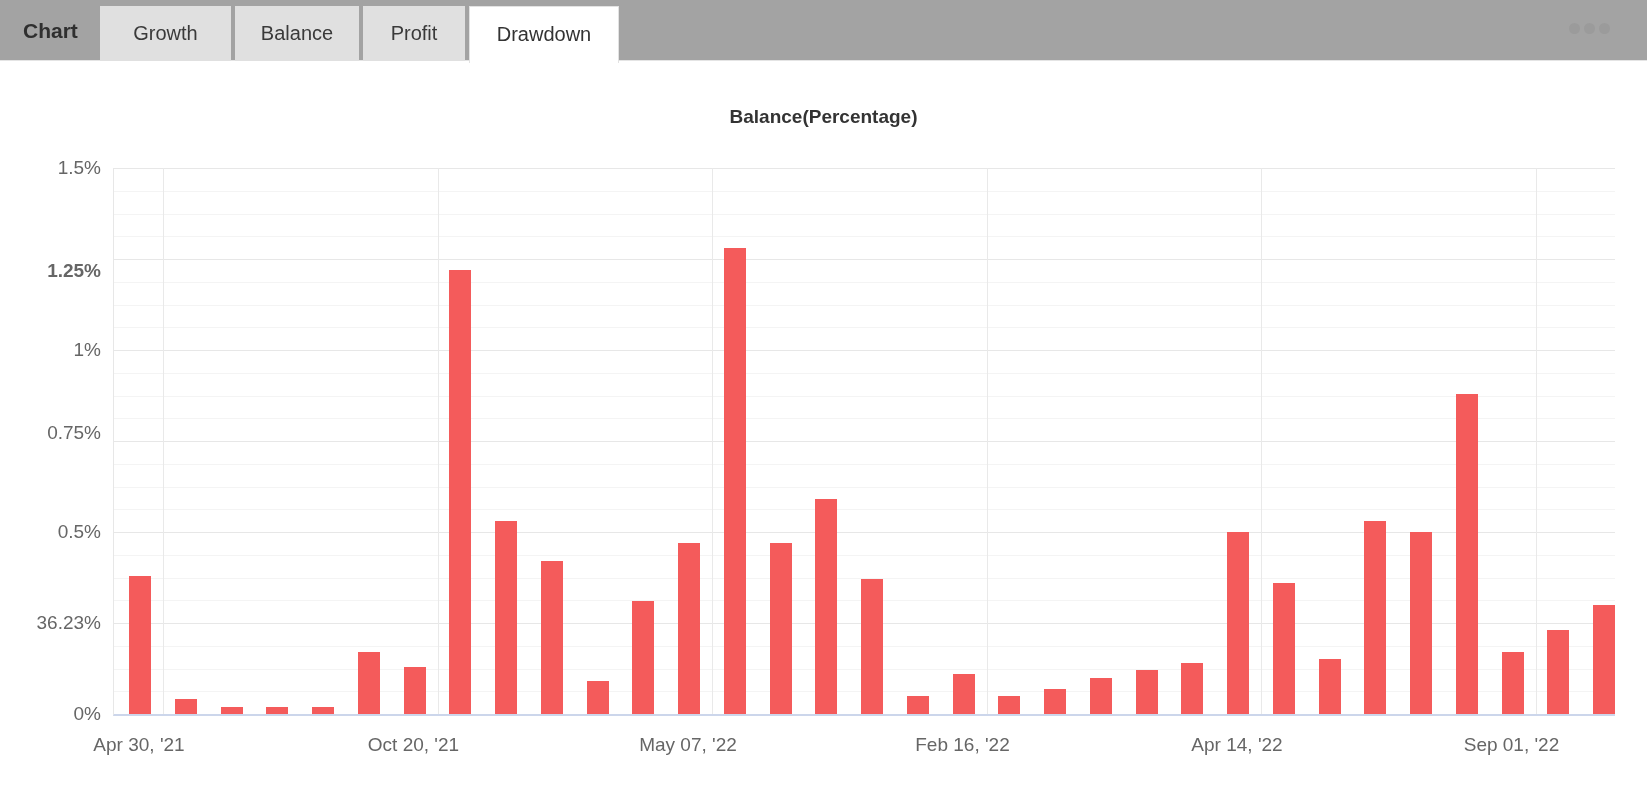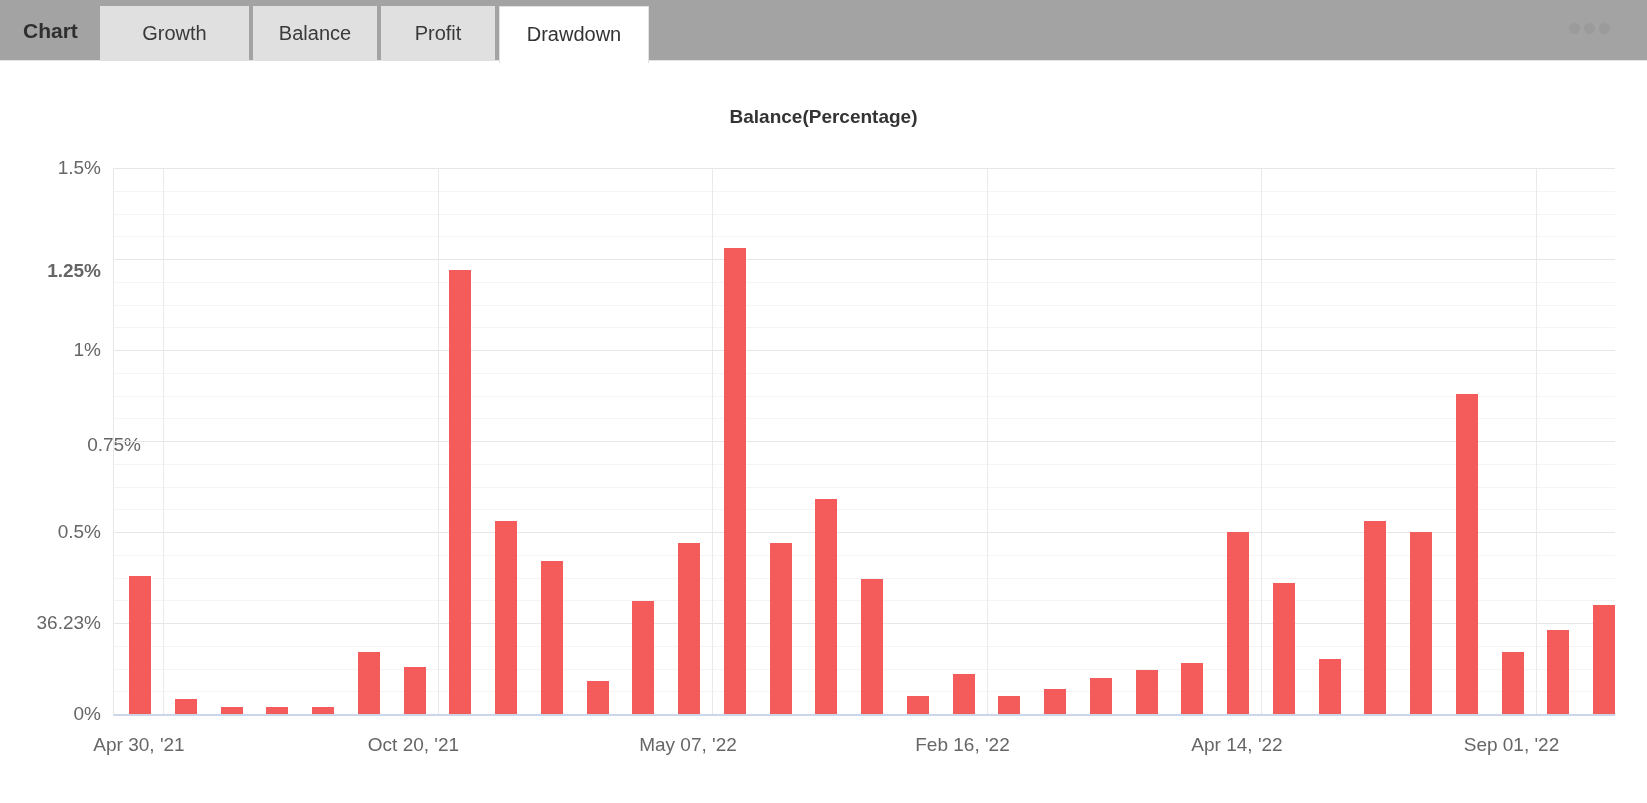--- a/index.html
+++ b/index.html
@@ -54,39 +54,39 @@
     position:absolute;top:672px;width:160px;text-align:center;
     font-size:19px;color:#666666;white-space:nowrap;
   }
 </style>
 </head>
 <body>
 
 <div class="tabbar">
   <div class="chart-label">Chart</div>
   <div class="tabs" id="tabs">
-      <div class="tab" style="width: 149px;">Growth</div>
+      <div class="tab" style="width: 131px;">Growth</div>
       <div class="tab" style="width: 124px; text-align: center;">Balance</div>
-      <div class="tab" style="width: 114px;">Profit</div>
+      <div class="tab" style="width: 102px;">Profit</div>
       <div class="tab active" style="width: 150px;">Drawdown</div>
     </div>
   <div class="menu-dots" title="">
     <span class="dot"></span>
     <span class="dot"></span>
     <span class="dot"></span>
   </div>
 </div>
 
 <div class="chart-card">
   <div class="chart-title">Balance(Percentage)</div>
   <div id="ylabels">
       <div class="ylabel" style="top: 641px;">0%</div>
       <div class="ylabel" style="top: 550px;">36.23%</div>
       <div class="ylabel" style="top: 459px;">0.5%</div>
-      <div class="ylabel" style="top: 372px; padding-left: 40px;">0.75%</div>
+      <div class="ylabel" style="top: 360px;">0.75%</div>
       <div class="ylabel" style="top: 277px;">1%</div>
       <div class="ylabel" style="top: 198px; font-weight: bold;">1.25%</div>
       <div class="ylabel" style="top: 95px;">1.5%</div>
     </div>
   <div class="plot" id="plot">
       <div class="gl-minor" style="top: 523.3px;"></div>
       <div class="gl-minor" style="top: 500.5px;"></div>
       <div class="gl-minor" style="top: 477.8px;"></div>
       <div class="gl-minor" style="top: 432.3px;"></div>
       <div class="gl-minor" style="top: 409.5px;"></div>

